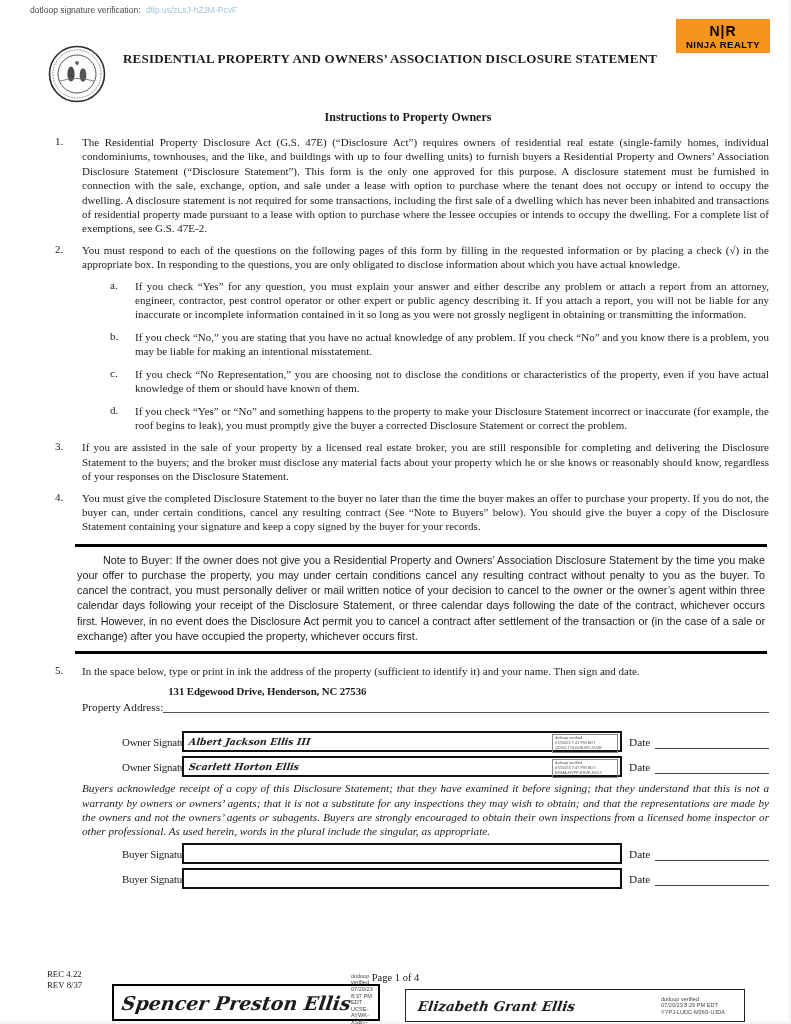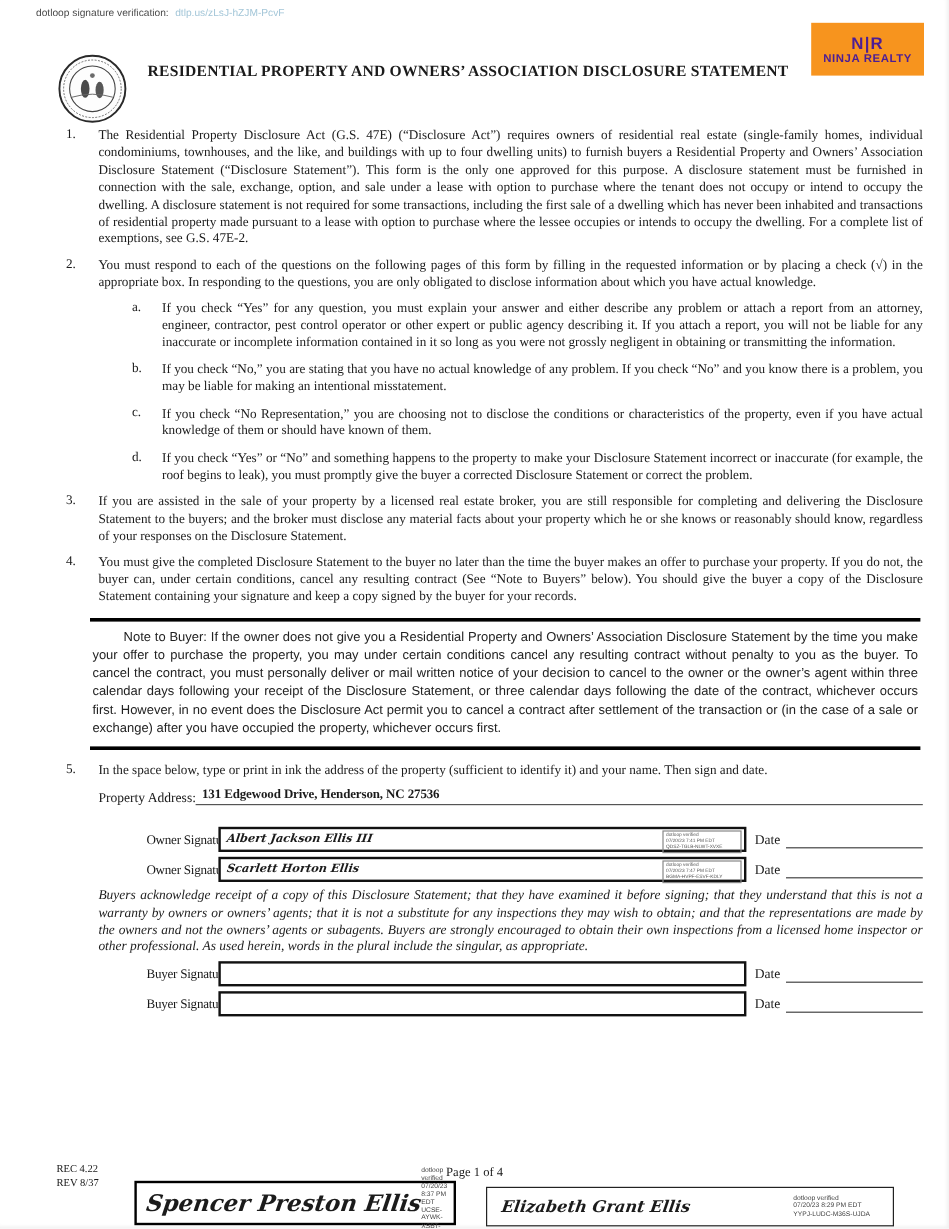--- a/index.html
+++ b/index.html
@@ -4,23 +4,23 @@
 <style>
   html,body{margin:0;padding:0;background:#ffffff;}
   .page{position:relative;width:791px;height:1024px;background:#fff;overflow:hidden;
         font-family:"Liberation Serif","DejaVu Serif",serif;color:#1b1b1b;
         box-shadow:inset -2px -2px 3px rgba(0,0,0,0.06);}
   
   .verify-line{position:absolute;left:30px;top:5px;font-family:"Liberation Sans",sans-serif;
         font-size:8.5px;color:#4a4a4a;}
   .verify-link{color:#a3c6d8;text-decoration:none;margin-left:3px;text-align:center;}
   
-  .logo{position:absolute;left:676px;top:19px;width:94px;height:44px;background:#F7941E;
+  .logo{position:absolute;left:676px;top:19px;width:94px;height:34px;background:#F7941E;
         display:flex;flex-direction:column;align-items:center;justify-content:center;
-        font-family:"Liberation Sans",sans-serif;color:#4c1d95;font-weight:bold;}
+        font-family:"Liberation Sans",sans-serif;color:#000000;font-weight:bold;}
   .logo-top{font-size:14px;letter-spacing:1px;line-height:16px;}
   .logo-bottom{font-size:9.5px;letter-spacing:0.5px;line-height:11px;}
   
   .seal{position:absolute;left:48px;top:45px;width:58px;height:58px;}
   
   .header-text{position:absolute;left:123px;top:50px;font-weight:bold;font-size:13px;
         letter-spacing:0.2px;line-height:17.5px;}
   
   .content{position:absolute;left:47px;top:106px;width:722px;}
   .instr-title{text-align:center;font-weight:bold;font-size:12px;margin:4px 0 10px 0;}
@@ -32,21 +32,21 @@
   .stext{flex:1;font-size:11px;line-height:14.4px;text-align:justify;}
   
   .note-box{margin:10px 2px 10px 28px;border-top:3px solid #000;border-bottom:3px solid #000;
         padding:6px 2px 7px 2px;font-family:"Liberation Sans",sans-serif;font-size:10.8px;
         line-height:15.2px;text-align:justify;text-indent:26px;color:#222;}
   
   .fields{margin-left:35px;}
   .frow{display:flex;align-items:flex-end;margin-bottom:17px;font-size:11.3px;}
   .flabel{white-space:nowrap;}
   .fvalue{flex:1;font-weight:bold;font-size:10.8px;border-bottom:1px solid #555;
-        padding:0 0 2px 5px;letter-spacing:-0.1px;}
+        padding:0 0 15px 5px;letter-spacing:-0.1px;}
   .ack{font-style:italic;font-size:11.2px;line-height:14.2px;text-align:justify;margin:3px 0 4px 0;}
   
   .sigrow{display:flex;align-items:center;margin-bottom:2px;height:23px;}
   .sig-label{width:60px;font-size:10.9px;white-space:nowrap;letter-spacing:-0.2px;margin-left:40px;}
   .sig-box{width:440px;height:21px;border:2px solid #111;position:relative;
         display:flex;align-items:center;background:#fff;box-sizing:border-box;}
   .script{font-family:"DejaVu Serif",serif;font-style:italic;font-weight:bold;
         transform:skewX(-8deg);white-space:nowrap;}
   .sig-script{font-size:9.5px;margin-left:5px;}
   .mini-stamp{position:absolute;right:2px;top:1px;width:60px;font-family:"Liberation Sans",sans-serif;
@@ -92,20 +92,21 @@
       <circle cx="29" cy="18" r="2" fill="#6a6a6a"></circle>
     </svg>
   </div>
 
   <div class="header-text">
     <div>RESIDENTIAL PROPERTY  AND OWNERS’ ASSOCIATION DISCLOSURE STATEMENT</div>
   </div>
 
   <div class="content">
 
+    <div class="instr-title">Instructions to Property Owners</div>
 
     <div class="item">
       <div class="num">1.</div>
       <div class="itext">The Residential Property Disclosure Act (G.S. 47E) (“Disclosure Act”) requires owners of residential real estate (single-family homes, individual condominiums, townhouses, and the like, and buildings with up to four dwelling units) to furnish buyers a Residential Property and Owners’ Association Disclosure Statement (“Disclosure Statement”). This form is the only one approved for this purpose. A disclosure statement must be furnished in connection with the sale, exchange, option, and sale under a lease with option to purchase where the tenant does not occupy or intend to occupy the dwelling.  A disclosure statement is not required for some transactions, including the first sale of a dwelling which has never been inhabited and transactions of residential property made pursuant to a lease with option to purchase where the lessee occupies or intends to occupy the dwelling.  For a complete list of exemptions, see G.S. 47E-2.</div>
     </div>
 
     <div class="item">
       <div class="num">2.</div>
       <div class="itext">You must respond to each of the questions on the following pages of this form by filling in the requested information or by placing a check (√)  in the appropriate box.  In responding to the questions, you are only obligated to disclose information about which you have actual knowledge.</div>
     </div>

